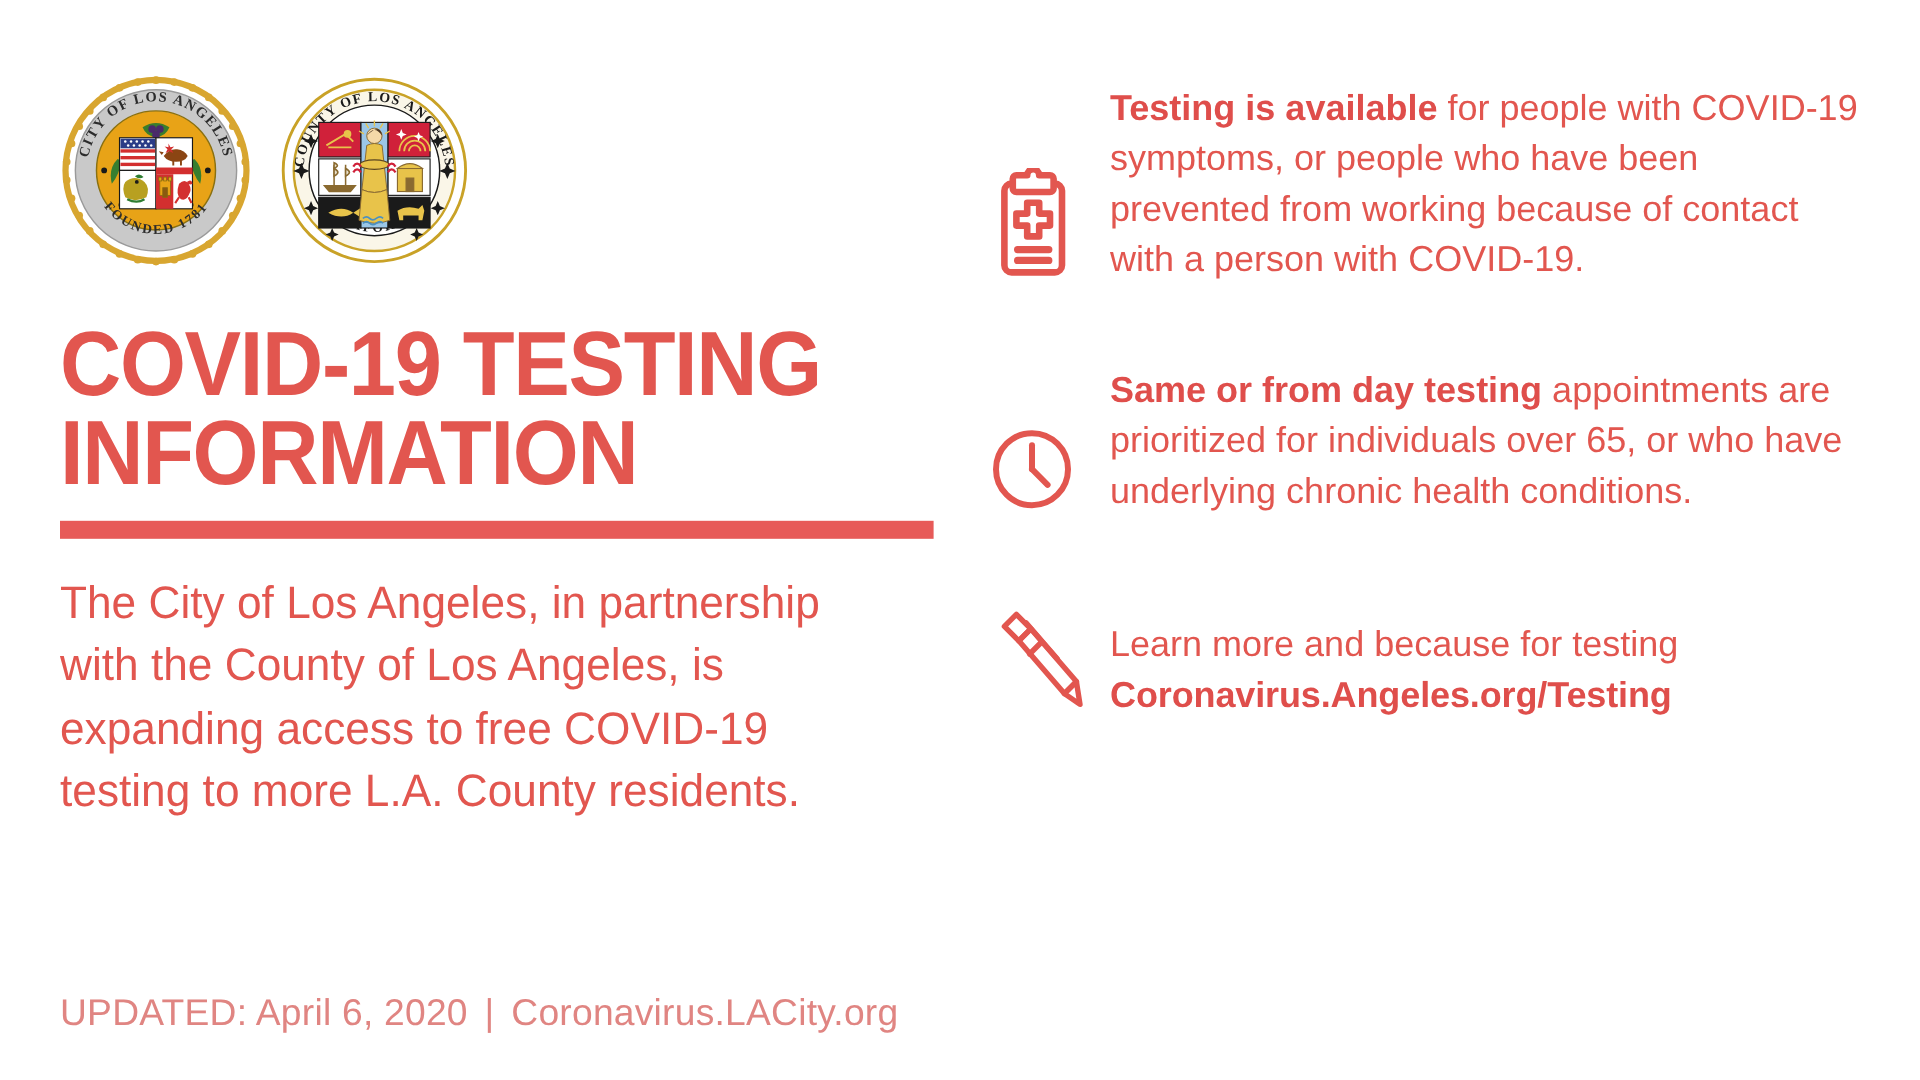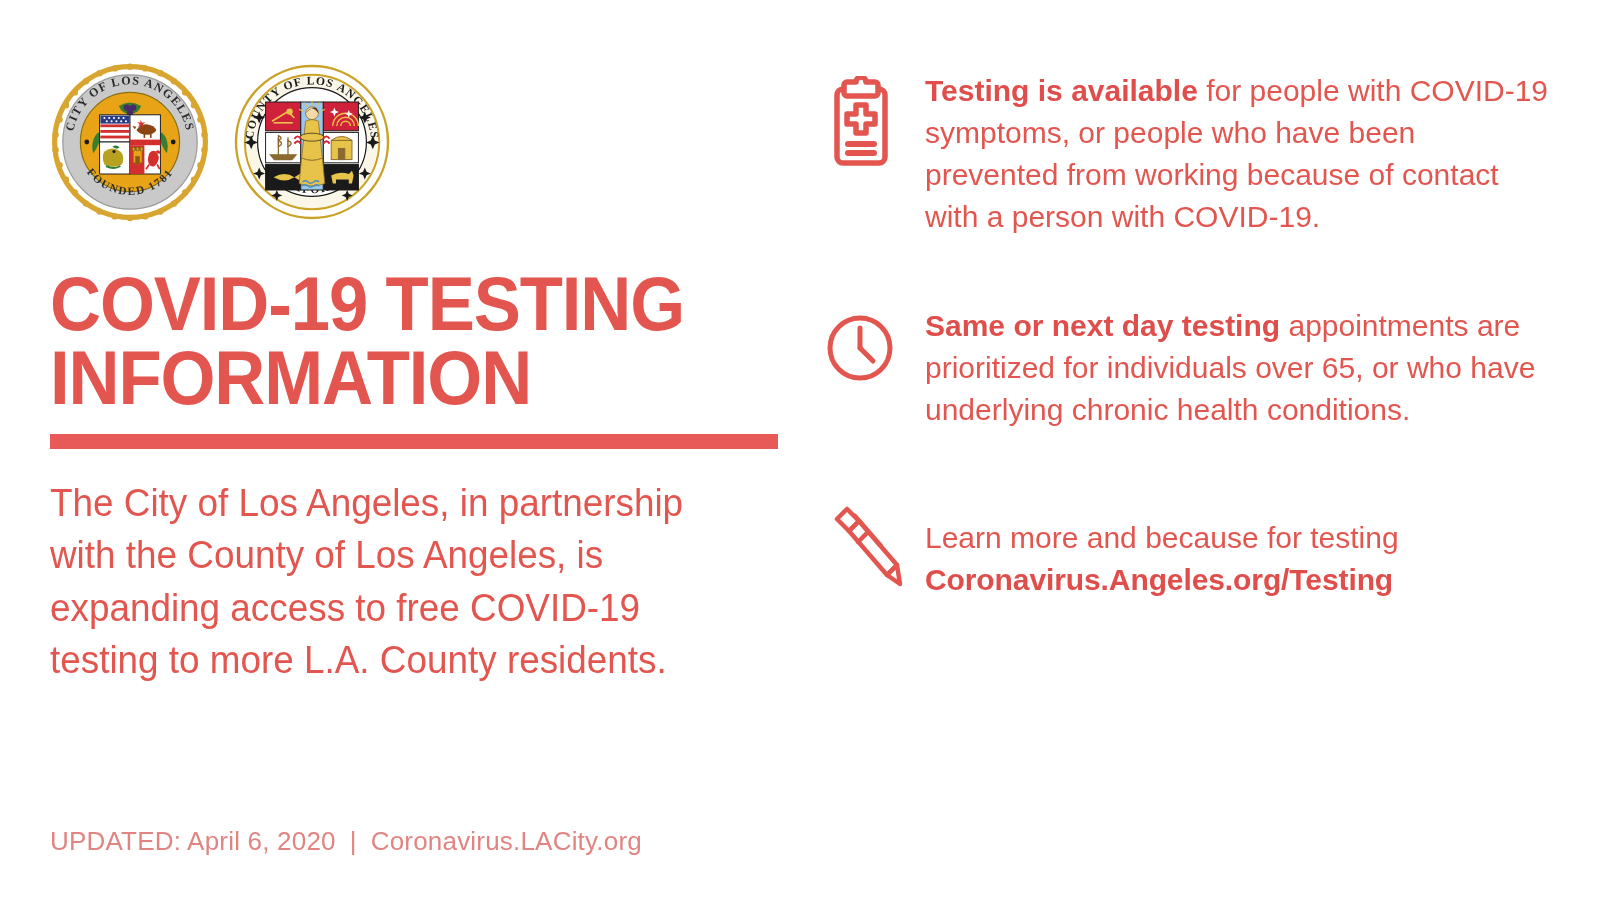--- a/index.html
+++ b/index.html
@@ -80,42 +80,42 @@
     transform: scaleX(0.97);
     transform-origin: left top;
     width: 700px;
   }
 
   
   .footer {
     position: absolute;
     left: 50px;
     top: 826px;
-    font-size: 26px;
+    font-size: 31px;
     color: #E08582;
     font-weight: 400;
     letter-spacing: 0.2px;
     white-space: nowrap;
   }
   .footer .sep {
     padding: 0 14px;
     color: #E08582;
   }
 
   
   .right-col {
     position: absolute;
     left: 825px;
     top: 70px;
     width: 730px;
   }
 
   .info-block {
     display: flex;
-    align-items: flex-start;
+    align-items: flex-end;
     gap: 0;
   }
   .block-icon {
     flex: 0 0 100px;
     padding-top: 6px;
   }
   .block-text {
     flex: 1 1 auto;
     font-size: 30px;
     line-height: 1.395;
@@ -419,21 +419,21 @@
       <div class="block-icon">
         <svg width="70" height="70" viewBox="0 0 70 70" aria-hidden="true">
           <circle cx="35" cy="35" r="30" fill="none" stroke="#E2564F" stroke-width="5"></circle>
           <g stroke="#E2564F" stroke-width="5" stroke-linecap="round" fill="none">
             <path d="M35 35 v-20"></path>
             <path d="M35 35 l13 13"></path>
           </g>
         </svg>
       </div>
       <div class="block-text">
-        <b>Same or next day testing</b><span> appointments are prioritized for individuals over 65, or who have underlying chronic health conditions.</span>
+        <b>Same or from day testing</b><span> appointments are prioritized for individuals over 65, or who have underlying chronic health conditions.</span>
       </div>
     </div>
 
     <div class="info-block block-pencil">
       <div class="block-icon">
         <svg width="84" height="96" viewBox="0 0 84 96" aria-hidden="true">
           <g fill="none" stroke="#E2564F" stroke-width="4.5" stroke-linejoin="round" stroke-linecap="round">
 
             <path d="M12 22 l10 -10 l12 12 l-10 10 z"></path>
 

